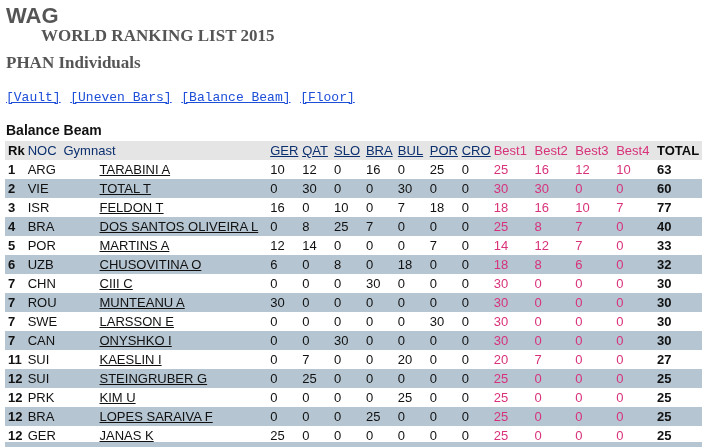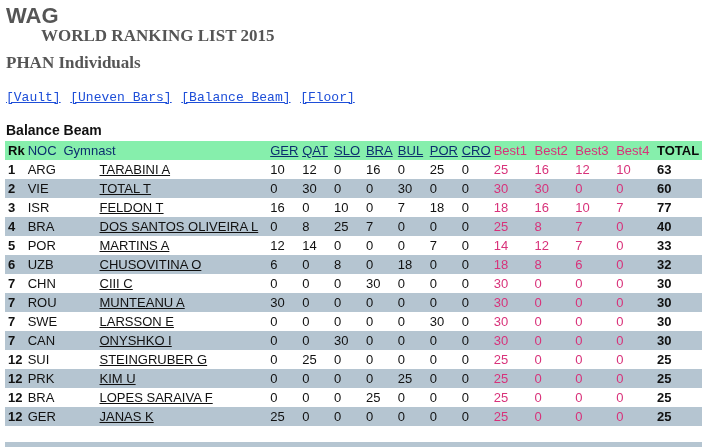--- a/index.html
+++ b/index.html
@@ -28,21 +28,21 @@
     }
     table.rank {
       position: absolute; left: 5px; top: 141px; width: 697px;
       border-collapse: collapse;
       font-family: "Liberation Sans", sans-serif; font-size: 13px; color: #111;
     }
     table.rank th, table.rank td {
       padding: 0 0 0 3px; height: 19px; text-align: left; white-space: nowrap;
       font-weight: normal;
     }
-    table.rank thead tr { background: #86efac; margin-top: 40px; }
+    table.rank thead tr { background: #e5e5e5; margin-top: 40px; }
     table.rank thead th { color: #0c2f6e; height: 19px; }
     table.rank thead th.rk { color: #0a0a0a; font-weight: bold; }
     table.rank thead th.noc a { color: #0c2f6e; text-decoration: underline; cursor: pointer; }
     table.rank thead th.best { color: #d8327a; }
     table.rank thead th.total { color: #0a0a0a; font-weight: bold; }
     table.rank tbody tr:nth-child(even) { background: #b5c5d1; }
     table.rank td.rk { font-weight: bold; }
     table.rank td.gym a { color: #111; text-decoration: underline; cursor: pointer; margin-left: 36px; }
     table.rank td.best { color: #d8327a; }
     table.rank td.total { font-weight: bold; }
@@ -271,20 +271,37 @@
         <td>0</td>
         <td>0</td>
         <td>0</td>
         <td class="best">30</td>
         <td class="best">0</td>
         <td class="best">0</td>
         <td class="best">0</td>
         <td class="total">30</td>
       </tr>
       <tr>
+        <td class="rk">11</td>
+        <td>SUI</td>
+        <td class="gym"><a>KAESLIN I</a></td>
+        <td>0</td>
+        <td>7</td>
+        <td>0</td>
+        <td>0</td>
+        <td>20</td>
+        <td>0</td>
+        <td>0</td>
+        <td class="best">20</td>
+        <td class="best">7</td>
+        <td class="best">0</td>
+        <td class="best">0</td>
+        <td class="total">27</td>
+      </tr>
+      <tr>
         <td class="rk">12</td>
         <td>SUI</td>
         <td class="gym"><a>STEINGRUBER G</a></td>
         <td>0</td>
         <td>25</td>
         <td>0</td>
         <td>0</td>
         <td>0</td>
         <td>0</td>
         <td>0</td>

